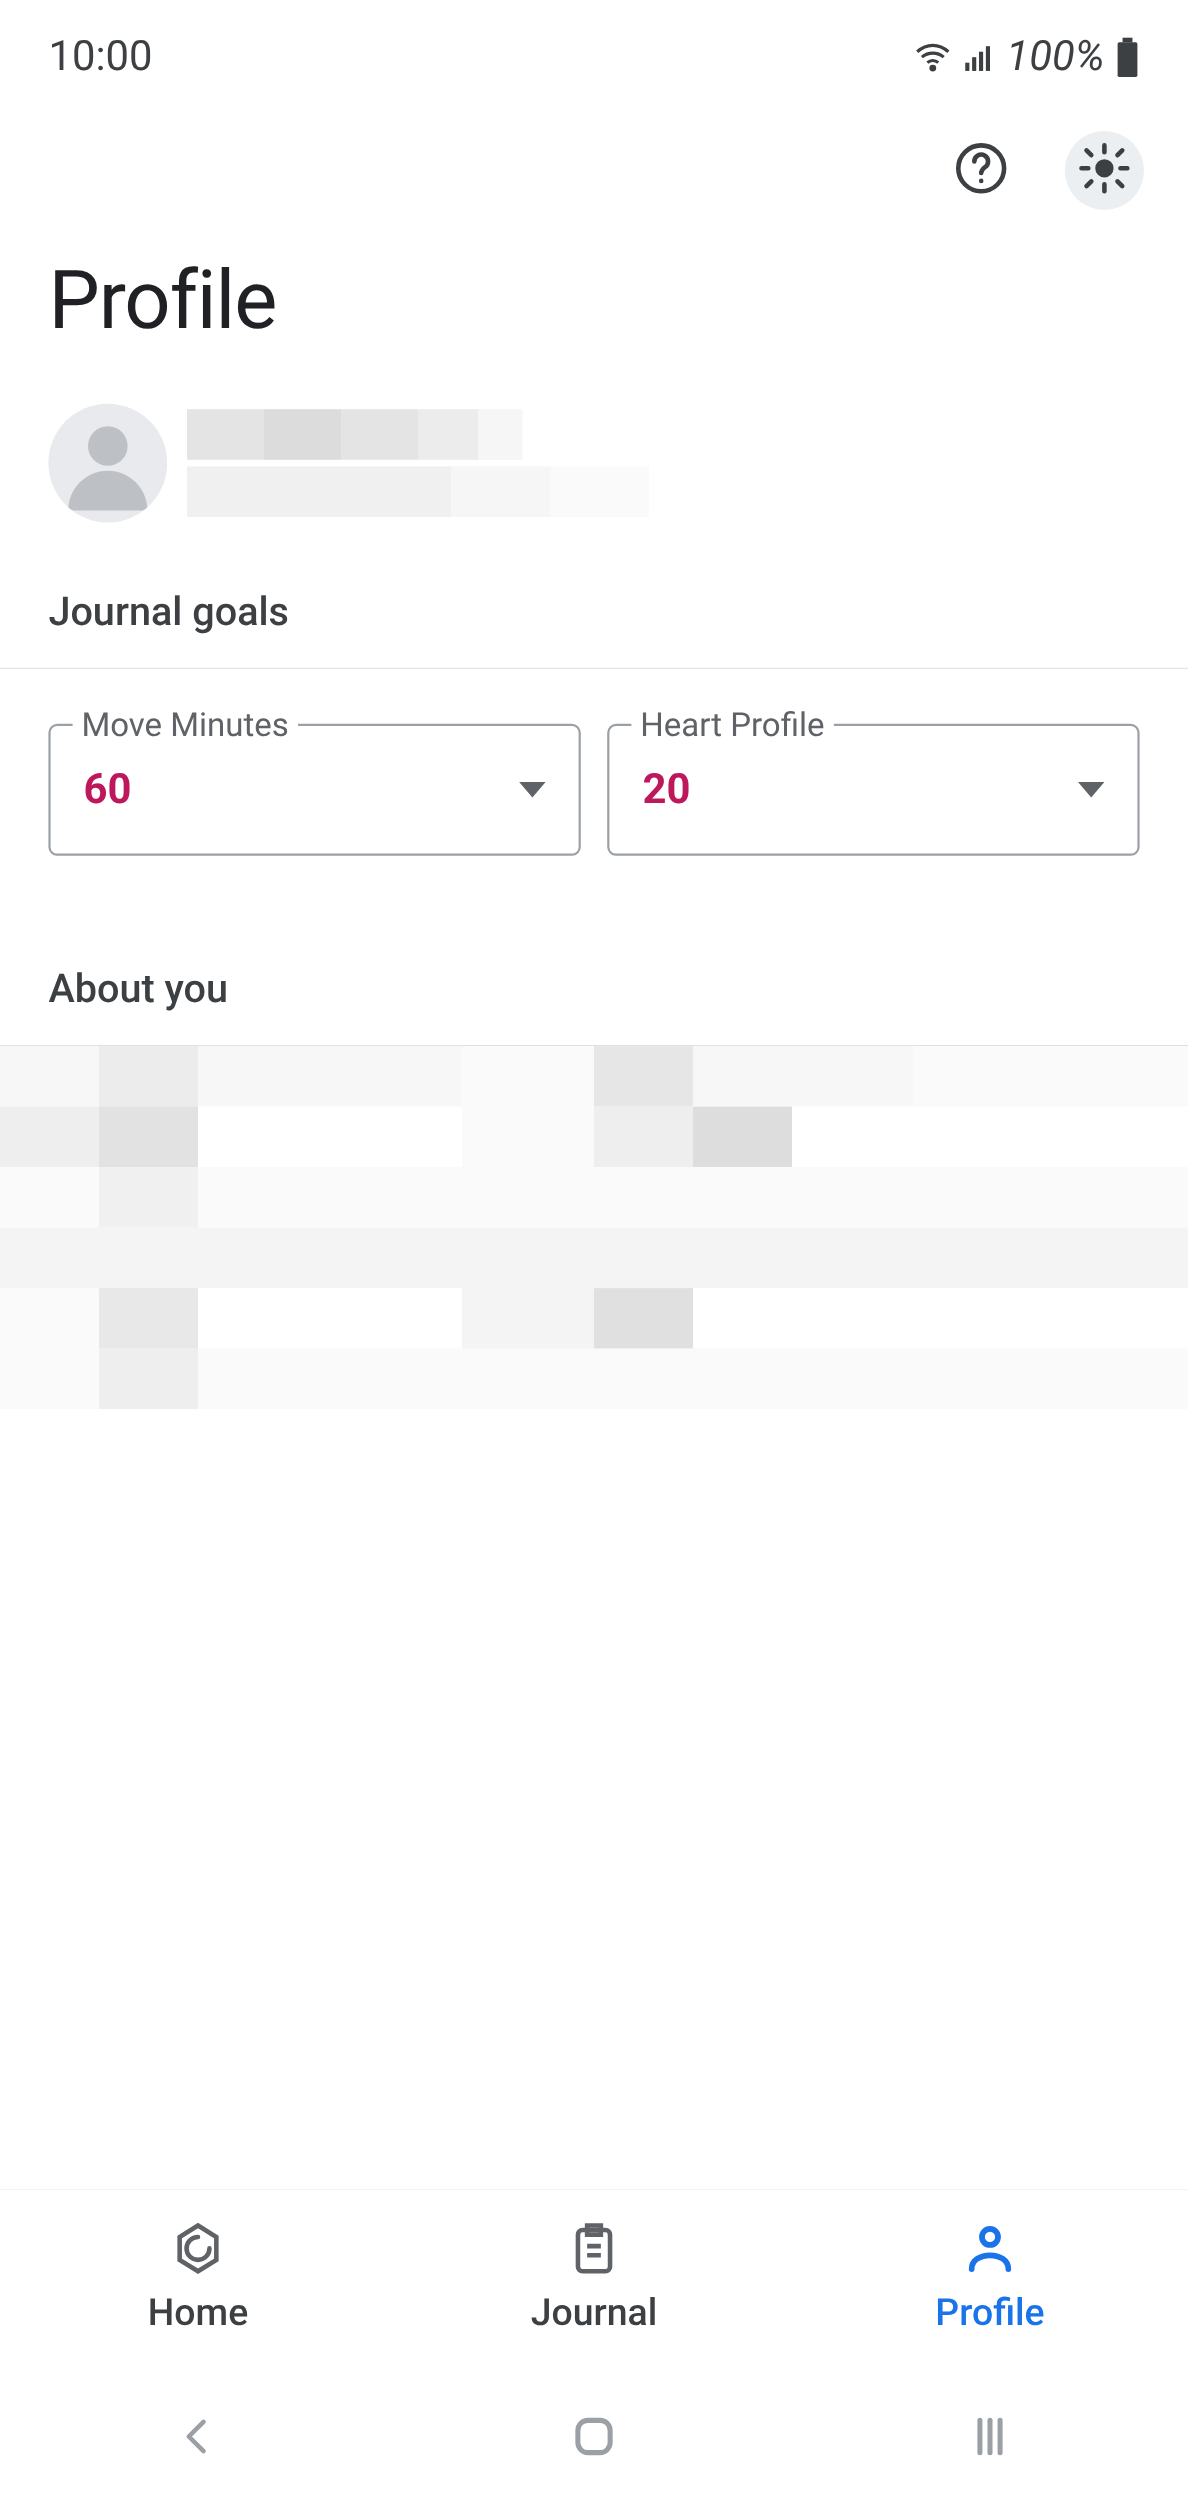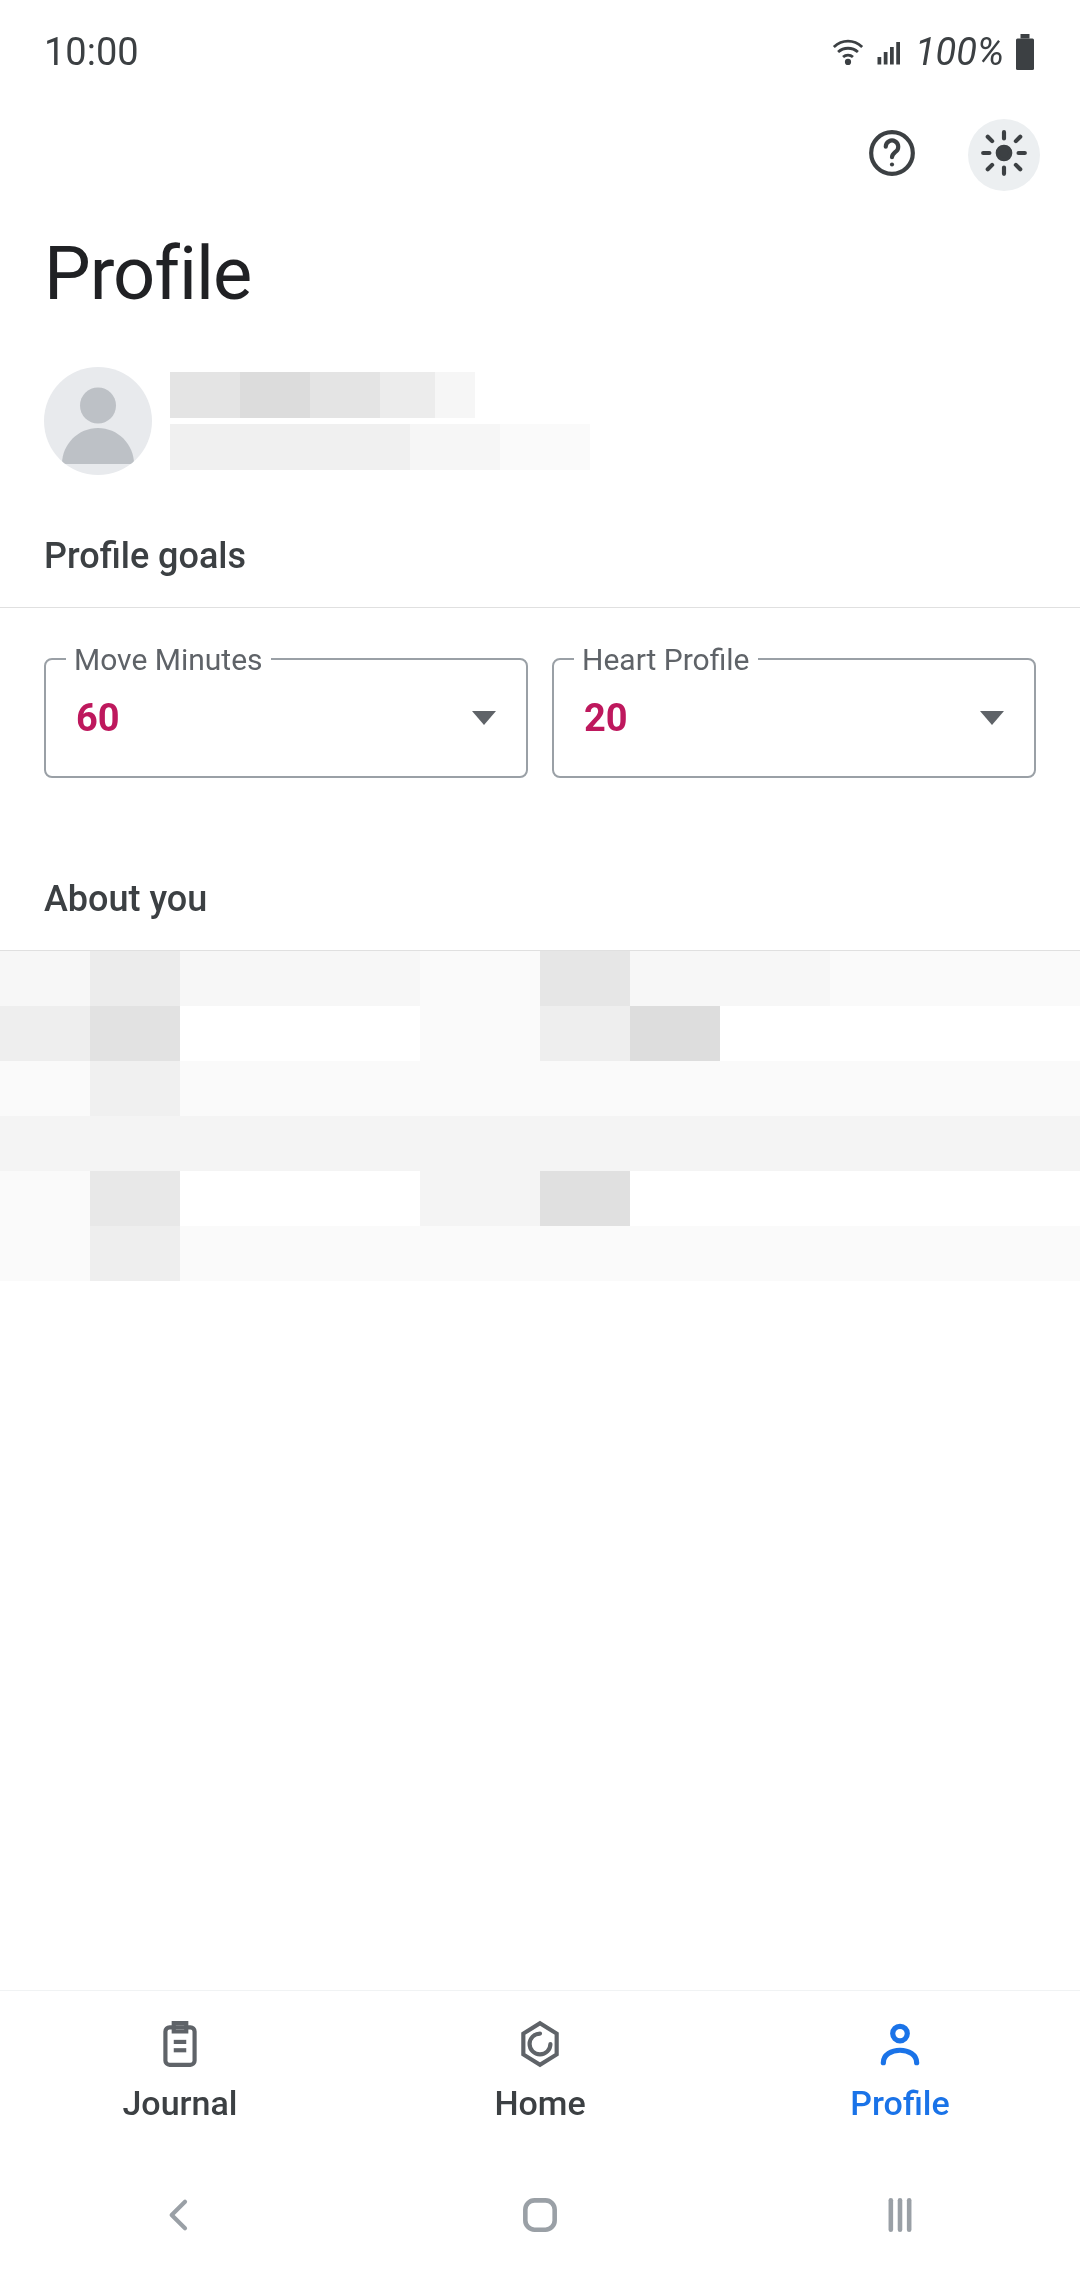--- a/index.html
+++ b/index.html
@@ -120,21 +120,21 @@
       <div class="rb" style="width:40px;background:#f6f6f6"></div>
     </div>
     <div class="redact-line">
       <div class="rb" style="width:240px;background:#f0f0f0"></div>
       <div class="rb" style="width:90px;background:#f6f6f6"></div>
       <div class="rb" style="width:90px;background:#fafafa"></div>
     </div>
   </div>
 </div>
 
-<div class="section-title">Profile goals</div>
+<div class="section-title">Journal goals</div>
 <div class="divider"></div>
 <div class="goals-row">
   <div class="dropdown">
     <span class="dropdown-label">Move Minutes</span>
     <span class="dropdown-value">60</span>
     <span class="caret"></span>
   </div>
   <div class="dropdown">
     <span class="dropdown-label">Heart Profile</span>
     <span class="dropdown-value">20</span>
@@ -179,36 +179,36 @@
     <div class="cell" style="width:90px;background:#fafafa"></div>
       <div class="cell" style="width:90px;background:#eeeeee"></div>
       <div class="cell" style="width:900px;background:#fafafa"></div>
   </div>
 </div>
 
 <div class="bottom-nav">
   <div class="nav-item">
     <span>
       <svg width="50" height="50" viewBox="0 0 24 24" fill="none" stroke="#5f6368" stroke-width="2">
+          <polygon points="12,2 20,7 20,17 12,22 4,17 4,7"></polygon>
+          <path d="M12 7a5 5 0 1 0 5 5" stroke-linecap="round"></path>
+        </svg>
+    </span>
+    <span class="nav-label">Home</span>
+  </div>
+  <div class="nav-item">
+    <span>
+      <svg width="50" height="50" viewBox="0 0 24 24" fill="none" stroke="#5f6368" stroke-width="2">
           <rect x="5" y="4" width="14" height="18" rx="2"></rect>
           <path d="M9 2h6v4H9z"></path>
           <line x1="9" y1="11" x2="15" y2="11"></line>
           <line x1="9" y1="15" x2="15" y2="15"></line>
         </svg>
     </span>
     <span class="nav-label">Journal</span>
-  </div>
-  <div class="nav-item">
-    <span>
-      <svg width="50" height="50" viewBox="0 0 24 24" fill="none" stroke="#5f6368" stroke-width="2">
-          <polygon points="12,2 20,7 20,17 12,22 4,17 4,7"></polygon>
-          <path d="M12 7a5 5 0 1 0 5 5" stroke-linecap="round"></path>
-        </svg>
-    </span>
-    <span class="nav-label">Home</span>
   </div>
   <div class="nav-item active">
     <span>
       <svg width="50" height="50" viewBox="0 0 24 24" fill="none" stroke="#1a73e8" stroke-width="2.5">
           <circle cx="12" cy="7" r="3.5"></circle>
           <path d="M4 21c0-4 4-6 8-6s8 2 8 6" stroke-linecap="round"></path>
         </svg>
     </span>
     <span class="nav-label">Profile</span>
   </div>

